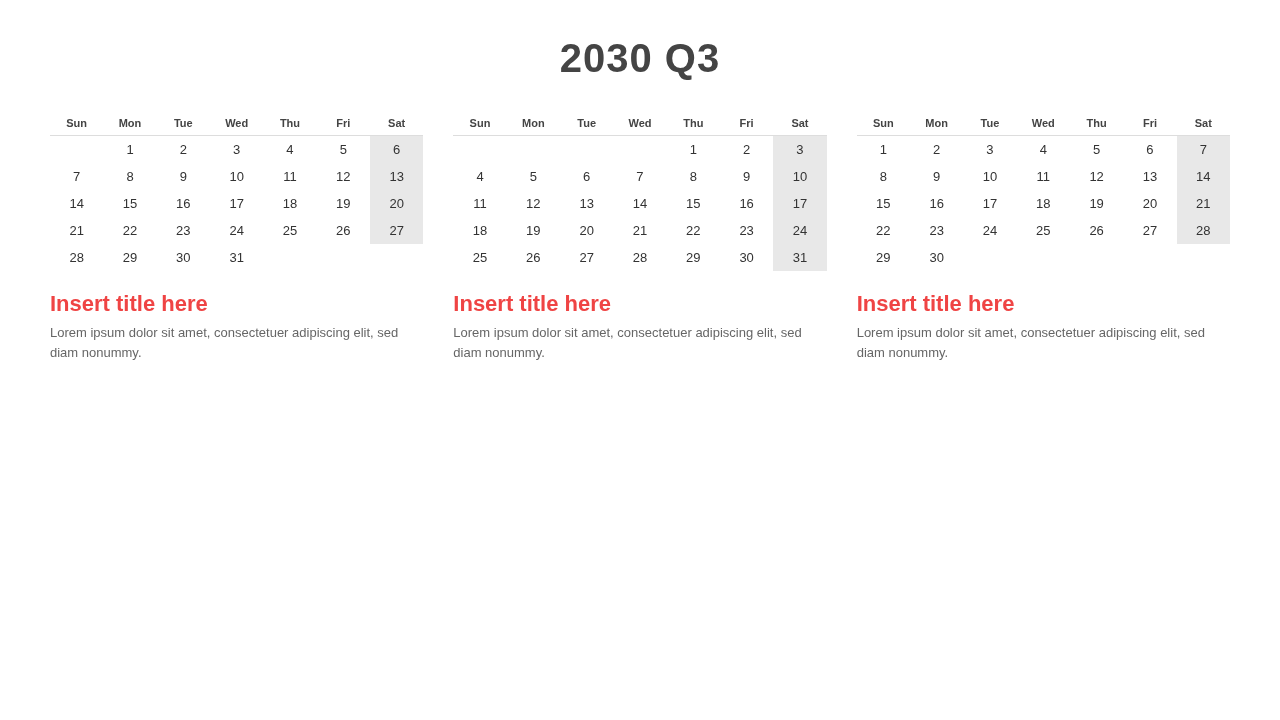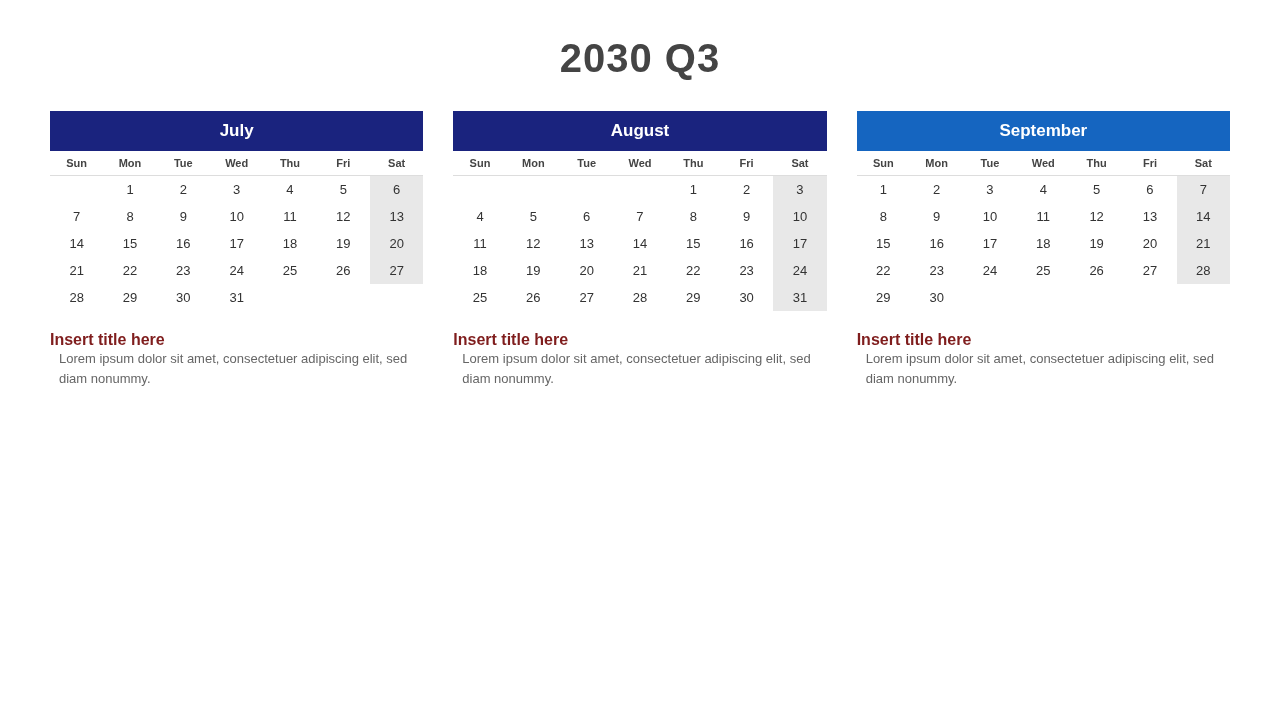--- a/index.html
+++ b/index.html
@@ -66,43 +66,40 @@
     }
     .saturday-col {
       background-color: #e8e8e8;
       color: #333;
     }
     .empty-cell { background: #fff; }
     .info-section {
       margin-top: 20px;
     }
     .info-title {
-      font-size: 16px;
+      font-size: 22px;
       font-weight: 700;
-      color: #7f1d1d;
+      color: #ef4444;
+      margin-bottom: 6px;
     }
     .info-text {
       font-size: 13px;
       color: #666;
       line-height: 1.5;
-      margin-left: 9px;
     }
   </style>
 </head>
 <body>
 
 <h1 class="main-title">2030 Q3</h1>
 
 <div class="calendars-row">
 <div class="calendar-block">
       <table class="calendar-table">
         <thead>
-          <tr>
-            <th colspan="7" class="month-header july-header">July</th>
-          </tr>
           <tr class="dow-header">
             <th>Sun</th>
             <th>Mon</th>
             <th>Tue</th>
             <th>Wed</th>
             <th>Thu</th>
             <th>Fri</th>
             <th>Sat</th>
           </tr>
         </thead>
@@ -155,23 +152,20 @@
         </tbody>
       </table>
       <div class="info-section">
         <div class="info-title">Insert title here</div>
         <div class="info-text">Lorem ipsum dolor sit amet, consectetuer adipiscing elit, sed diam nonummy.</div>
       </div>
     </div>
     <div class="calendar-block">
       <table class="calendar-table">
         <thead>
-          <tr>
-            <th colspan="7" class="month-header august-header">August</th>
-          </tr>
           <tr class="dow-header">
             <th>Sun</th>
             <th>Mon</th>
             <th>Tue</th>
             <th>Wed</th>
             <th>Thu</th>
             <th>Fri</th>
             <th>Sat</th>
           </tr>
         </thead>
@@ -224,23 +218,20 @@
         </tbody>
       </table>
       <div class="info-section">
         <div class="info-title">Insert title here</div>
         <div class="info-text">Lorem ipsum dolor sit amet, consectetuer adipiscing elit, sed diam nonummy.</div>
       </div>
     </div>
     <div class="calendar-block">
       <table class="calendar-table">
         <thead>
-          <tr>
-            <th colspan="7" class="month-header september-header">September</th>
-          </tr>
           <tr class="dow-header">
             <th>Sun</th>
             <th>Mon</th>
             <th>Tue</th>
             <th>Wed</th>
             <th>Thu</th>
             <th>Fri</th>
             <th>Sat</th>
           </tr>
         </thead>

